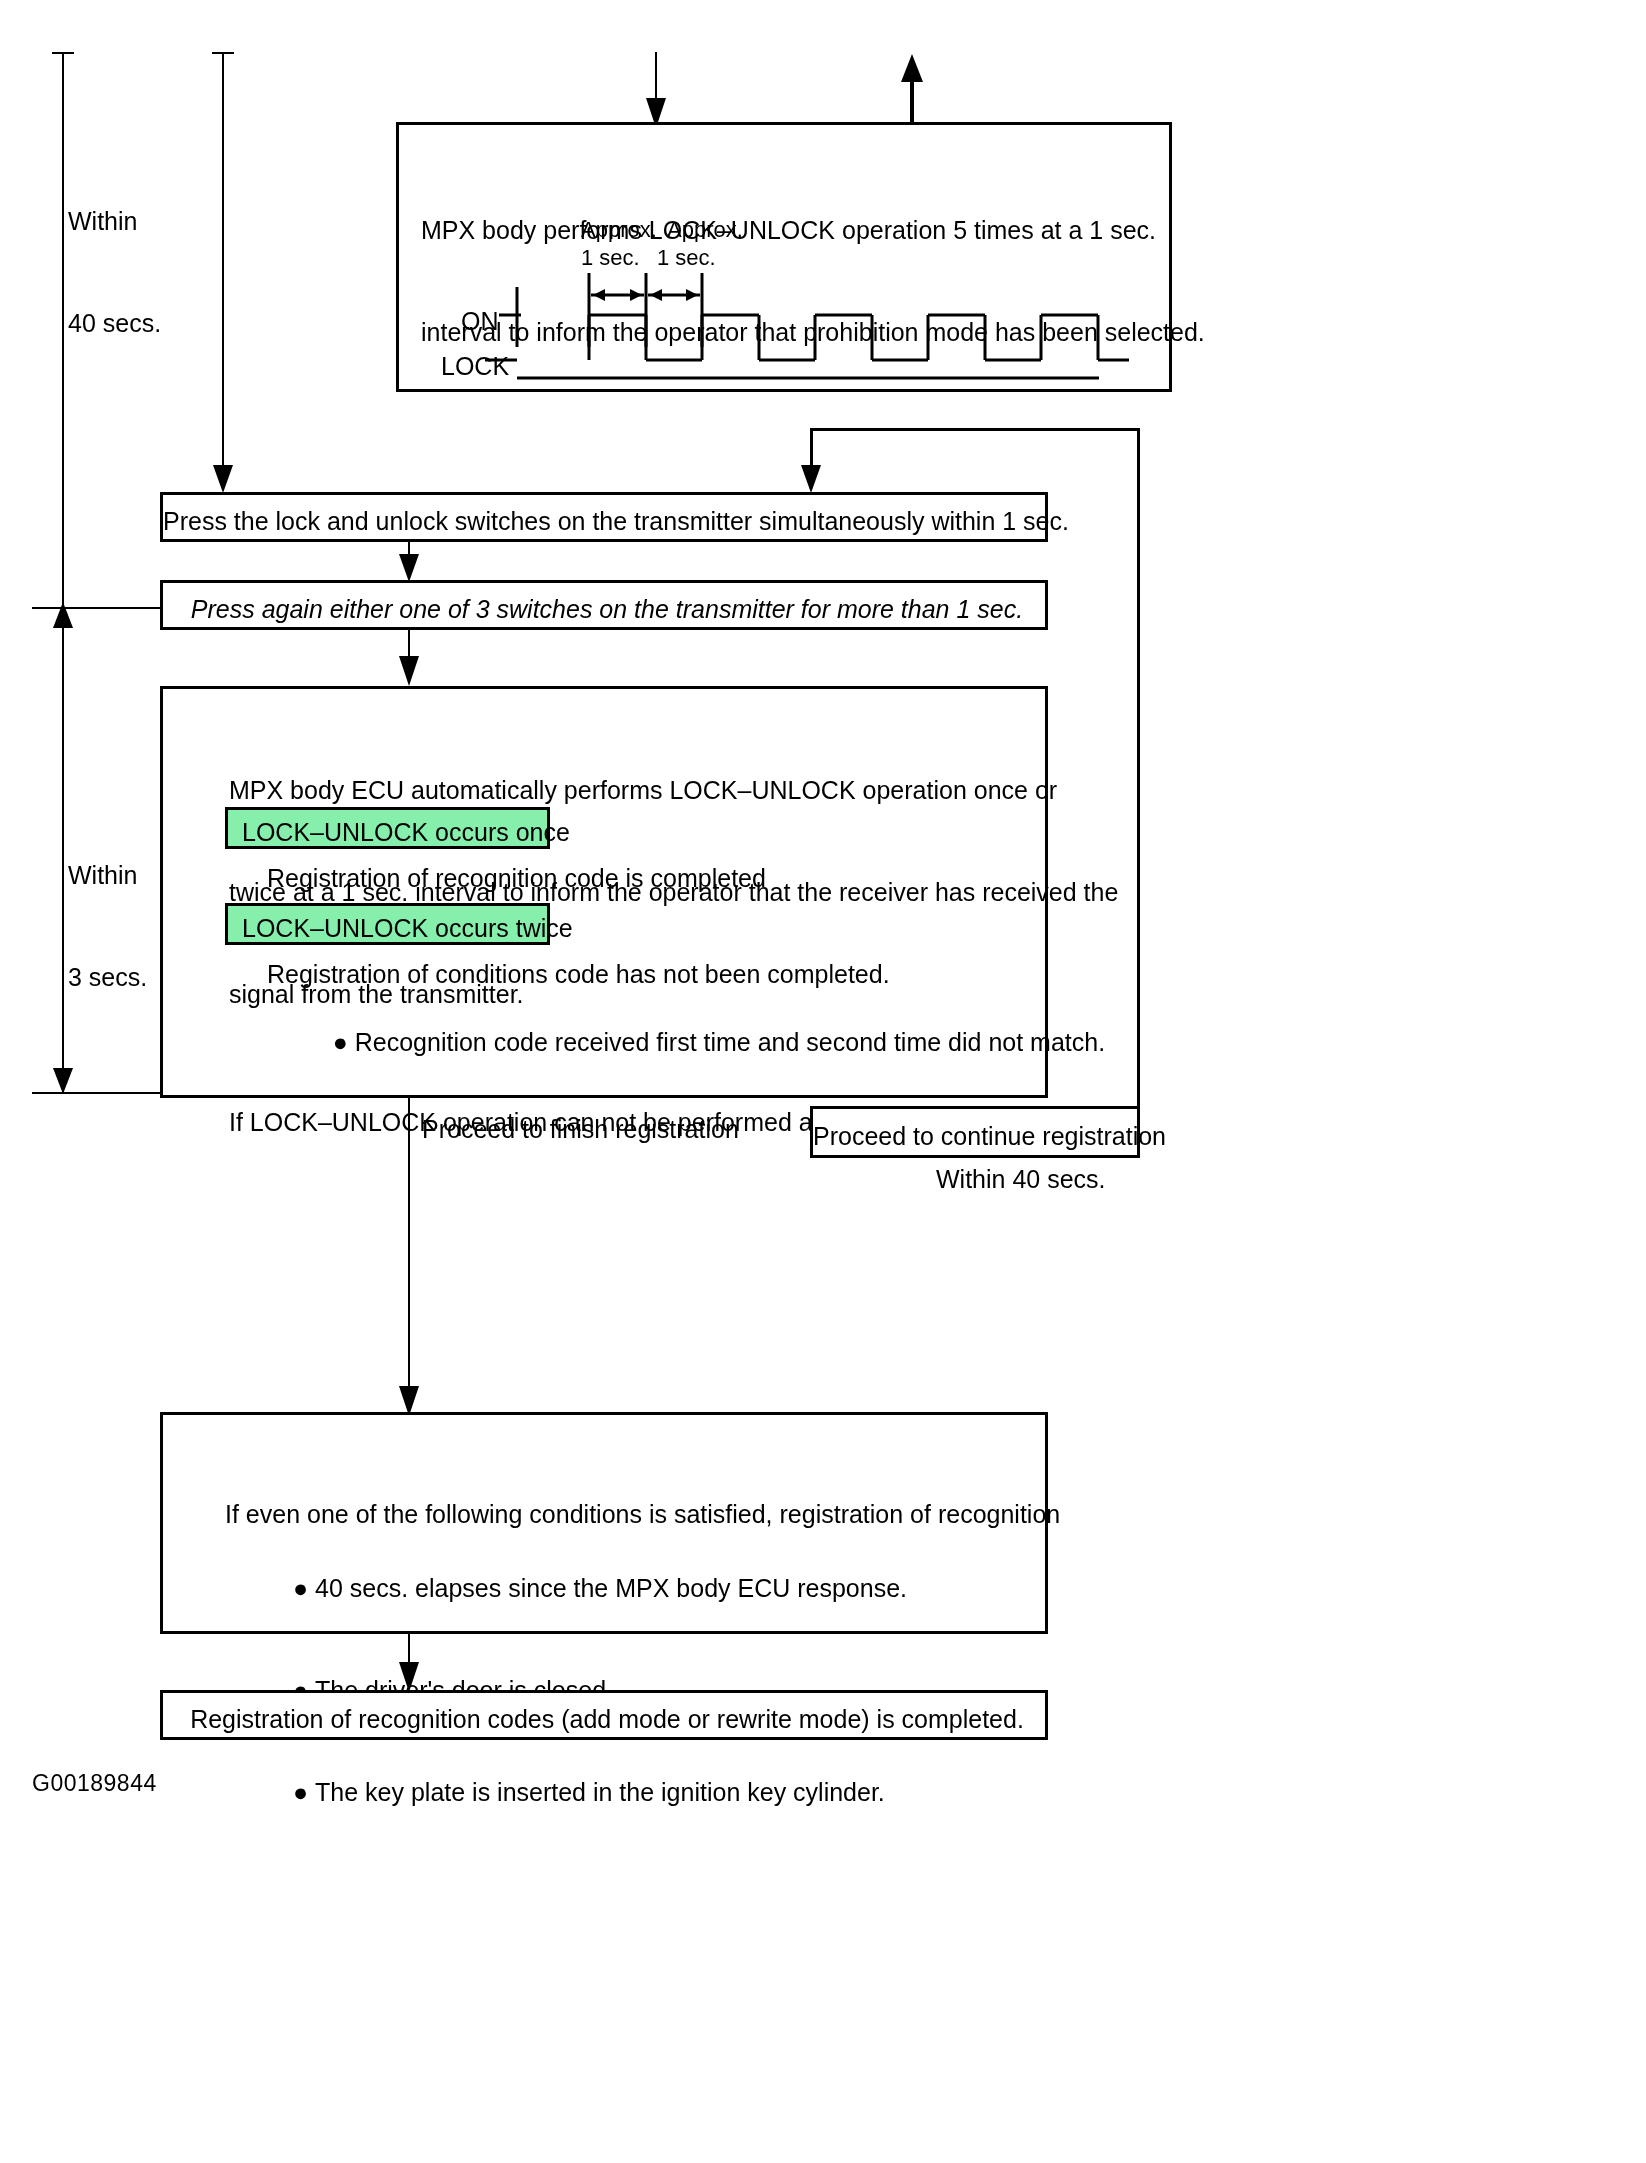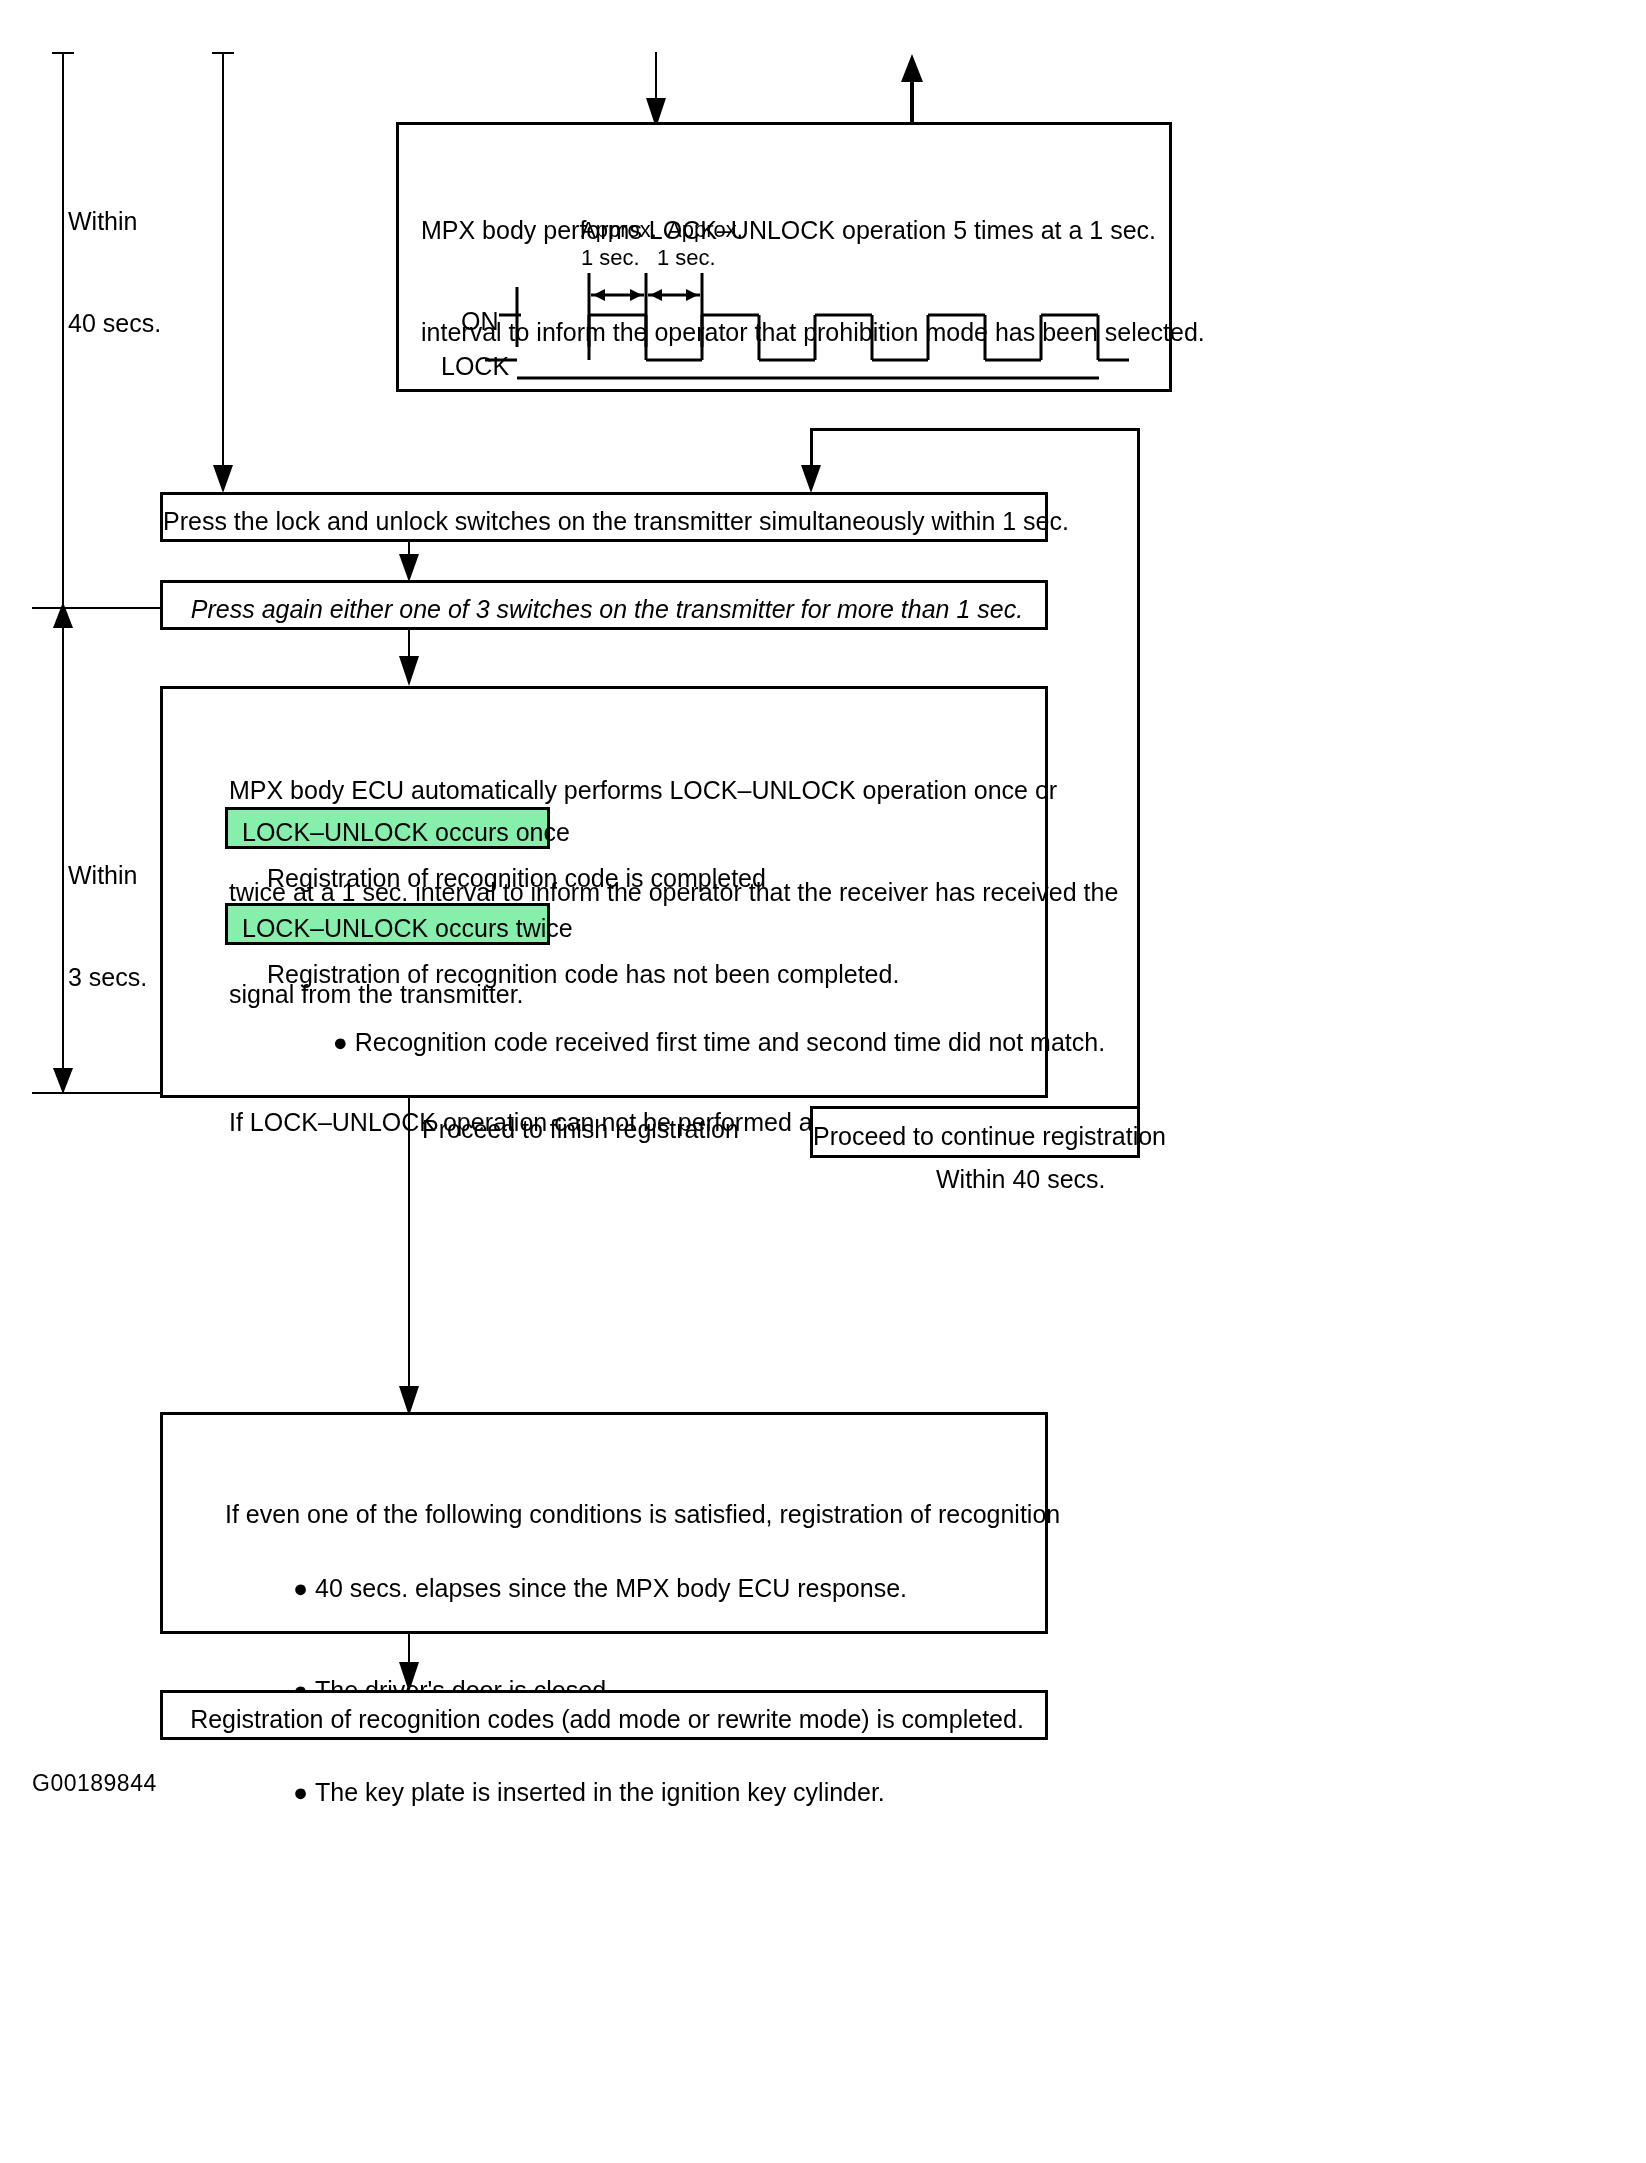--- a/index.html
+++ b/index.html
@@ -192,21 +192,21 @@
     </div>
 
     <div class="thinbox" style="left:62px;top:118px;width:325px;height:42px;">
       <div class="abs txt" style="left:14px;top:5px;">LOCK–UNLOCK occurs once</div>
     </div>
     <div class="abs txt" style="left:104px;top:172px;">Registration of recognition code is completed</div>
 
     <div class="thinbox" style="left:62px;top:214px;width:325px;height:42px;">
       <div class="abs txt" style="left:14px;top:5px;">LOCK–UNLOCK occurs twice</div>
     </div>
-    <div class="abs txt" style="left:104px;top:268px;">Registration of recognition code has not been completed.</div>
+    <div class="abs txt" style="left:104px;top:268px;">Registration of conditions code has not been completed.</div>
     <div class="abs txt" style="left:128px;top:302px;">
       <span>●&nbsp;</span><span>Recognition code received first time and second time did not match.</span>
     </div>
 
     <div class="abs txt" style="left:66px;top:348px;">
       <div>If LOCK–UNLOCK operation can not be performed at all, the mode returns to the</div>
     </div>
   </div>
 
   <div class="vline" style="left:408px;top:1098px;height:310px;"></div>

